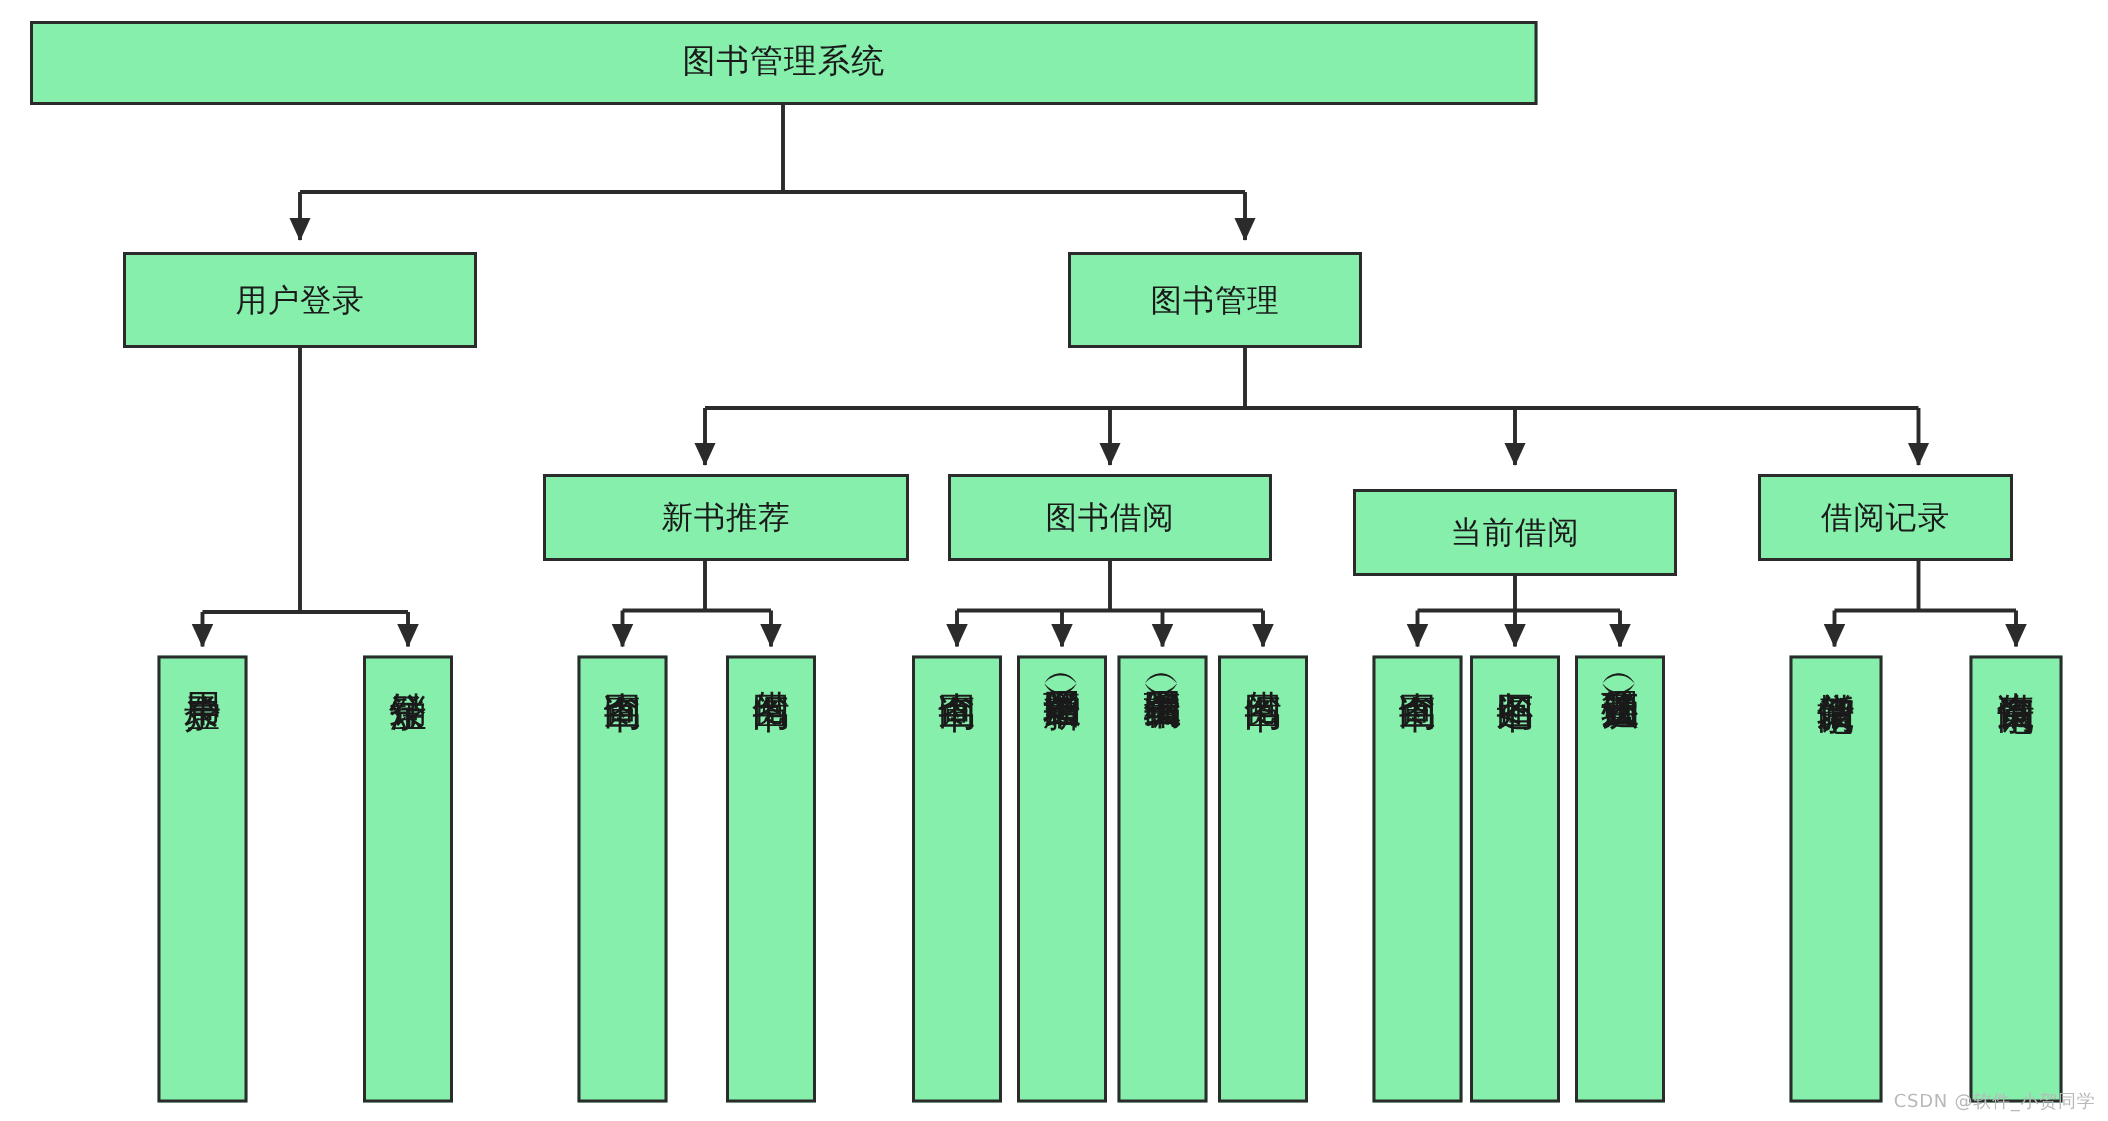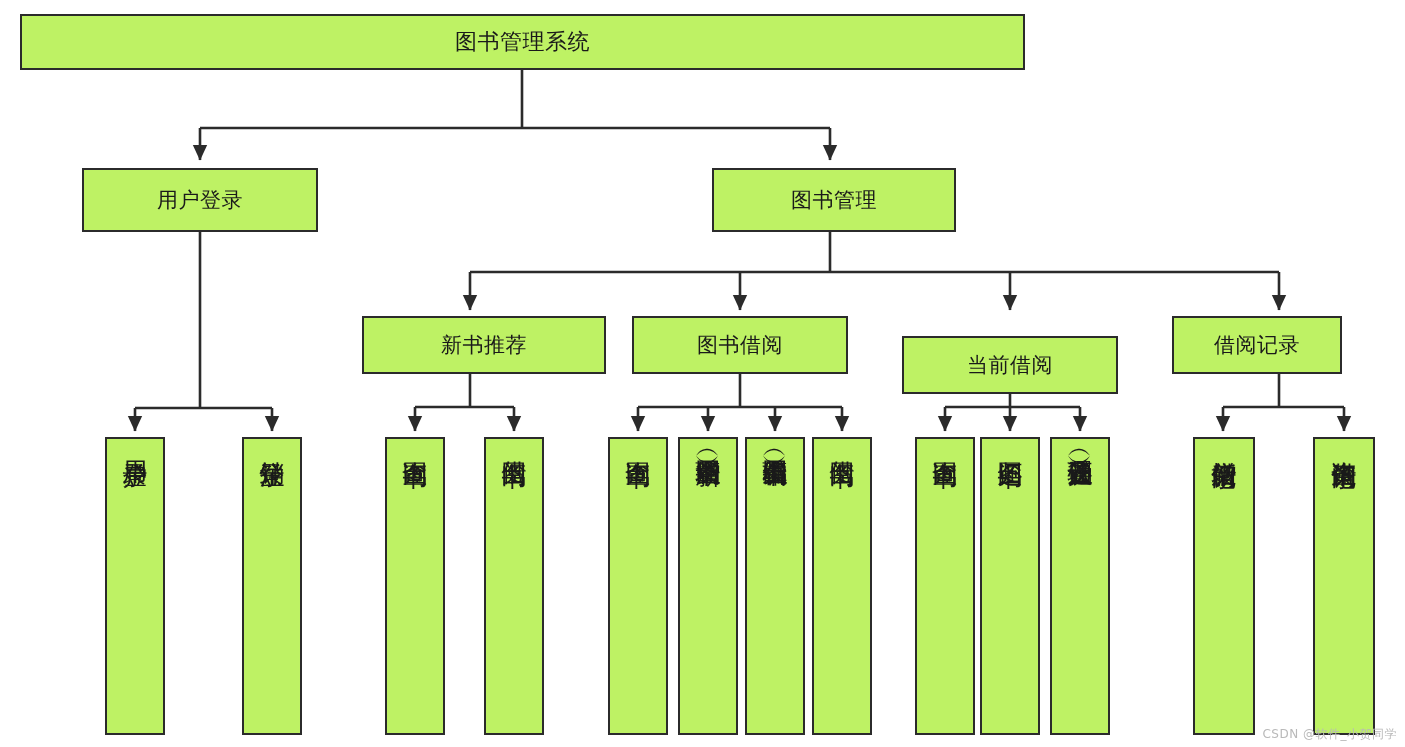--- a/index.html
+++ b/index.html
@@ -20,21 +20,21 @@
   #wires {
     position: absolute;
     left: 0;
     top: 0;
     width: 1405px;
     height: 747px;
   }
   .node {
     position: absolute;
     box-sizing: border-box;
-    background: #bef264;
+    background: #86efac;
     border: 2px solid #2b2b2b;
     display: flex;
     align-items: center;
     justify-content: center;
     color: #1a1a1a;
   }
   .node .label {
     display: block;
     text-align: center;
     line-height: 1.06;
@@ -131,31 +131,31 @@
     </g>
   </svg>
 
   <div class="node horiz root" style="left:20px; top:14px; width:1005px; height:56px;">
     <span class="label">图书管理系统</span>
   </div>
 
   <div class="node horiz" style="left:82px; top:168px; width:236px; height:64px;">
     <span class="label">用户登录</span>
   </div>
-  <div class="node horiz" style="left:712px; top:168px; width:244px; height:64px;">
+  <div class="node horiz" style="left:712px; top:168px; width:196px; height:64px;">
     <span class="label">图书管理</span>
   </div>
 
   <div class="node horiz" style="left:362px; top:316px; width:244px; height:58px;justify-content:center;">
     <span class="label">新书推荐</span>
   </div>
   <div class="node horiz" style="left:632px; top:316px; width:216px; height:58px;">
     <span class="label">图书借阅</span>
   </div>
-  <div class="node horiz" style="left:902px; top:336px; width:216px; height:58px;">
+  <div class="node horiz" style="left:902px; top:326px; width:216px; height:58px;">
     <span class="label">当前借阅</span>
   </div>
   <div class="node horiz" style="left:1172px; top:316px; width:170px; height:58px;">
     <span class="label">借阅记录</span>
   </div>
 
   <div class="node vert" style="left:105px; top:437px; width:60px; height:298px;">
     <span class="label">用户登录</span>
   </div>
   <div class="node vert" style="left:242px; top:437px; width:60px; height:298px;">

